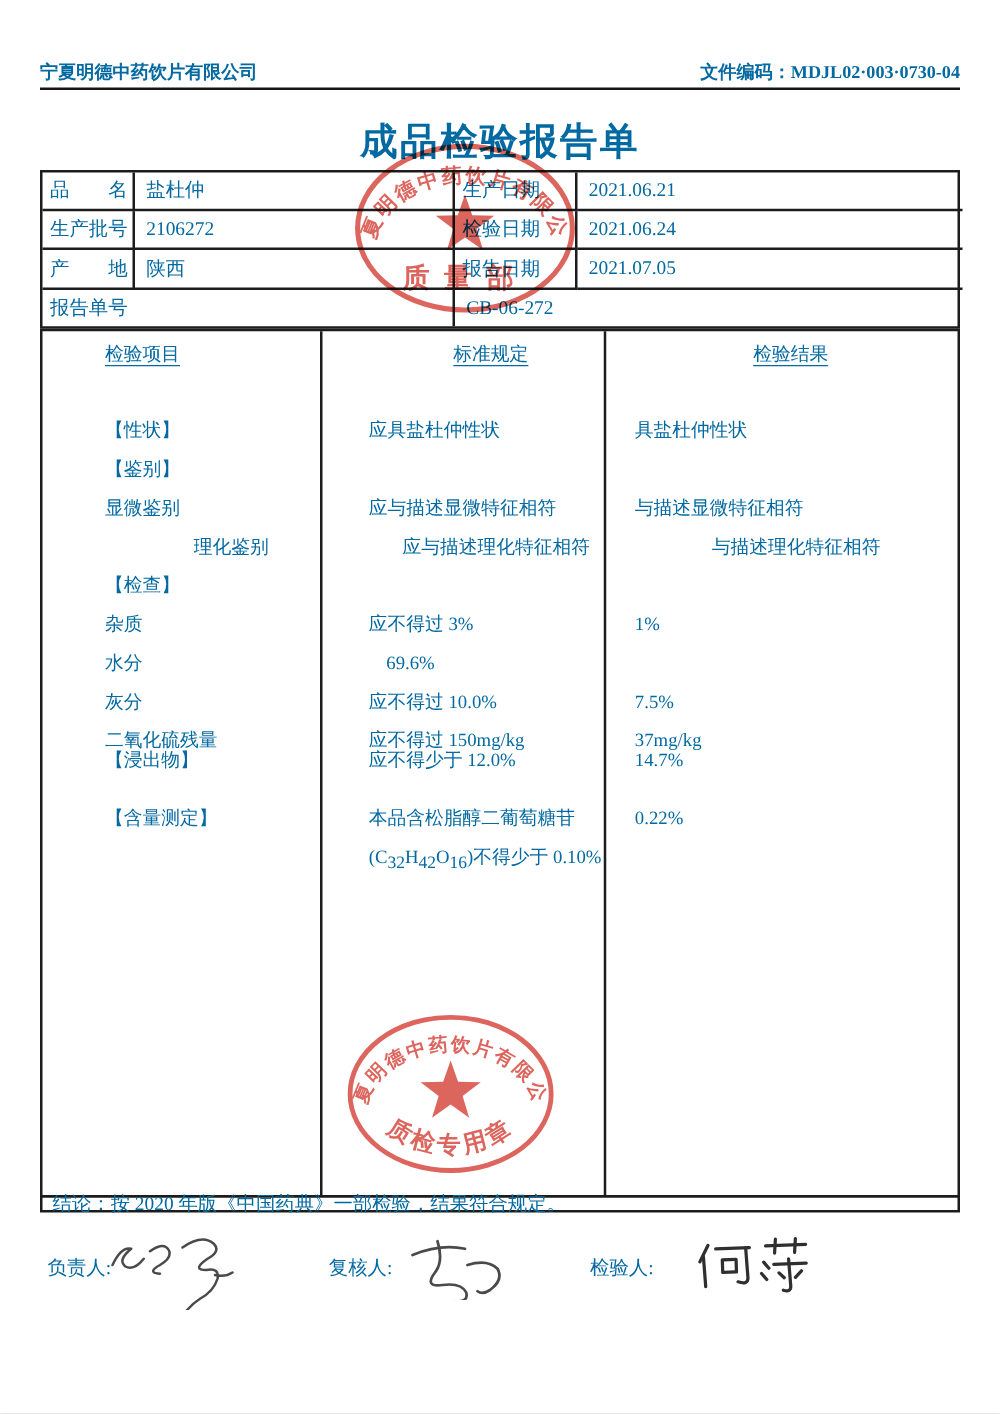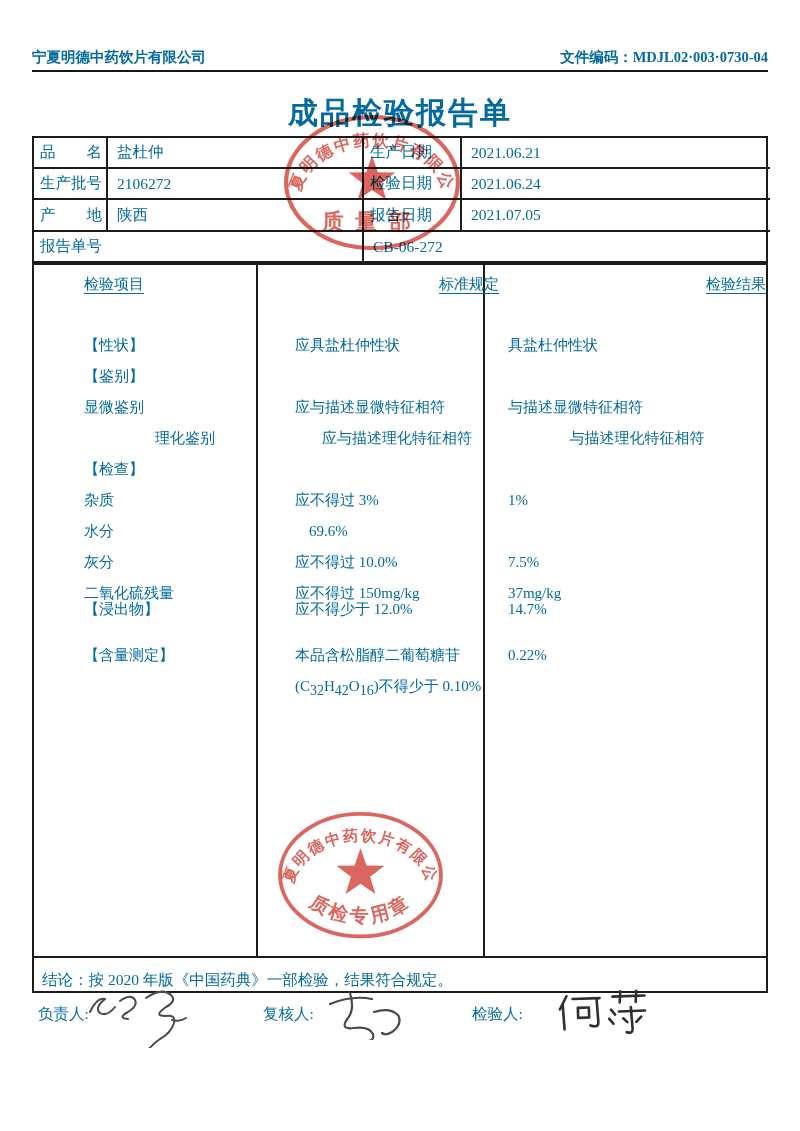--- a/index.html
+++ b/index.html
@@ -22,25 +22,25 @@
   .span2{grid-column:span 2;}
   
   .main-table{position:absolute;left:32px;top:263px;width:736px;height:695px;border:2px solid #1c1c1c;box-sizing:border-box;font-size:15px;}
   .vdiv{position:absolute;top:0;bottom:0;width:2px;background:#1c1c1c;}
   .vdiv.v1{left:222px;}
   .vdiv.v2{left:449px;}
   .trow{position:absolute;left:0;right:0;height:22px;line-height:22px;display:flex;white-space:nowrap;}
   .trow .c1{width:224px;padding-left:8px;box-sizing:border-box;margin-left:42px;}
   .trow .c2{width:227px;padding-left:9px;box-sizing:border-box;}
   .trow .c3{width:285px;padding-left:9px;box-sizing:border-box;}
-  .trow.thead .c2,.trow.thead .c3{padding-left:0;text-align:right;}
+  .trow.thead .c2,.trow.thead .c3{padding-left:0;text-align:center;}
   .thead span{text-decoration:underline;text-underline-offset:4px;}
   sub{font-size:14px;}
   
-  .conclusion-row{position:absolute;left:32px;top:956px;width:736px;height:37px;border:2px solid #1c1c1c;box-sizing:border-box;display:flex;align-items:flex-end;padding-left:8px;font-size:15.5px;}
+  .conclusion-row{position:absolute;left:32px;top:956px;width:736px;height:14px;border:2px solid #1c1c1c;box-sizing:border-box;display:flex;align-items:center;padding-left:8px;font-size:15.5px;}
   
   .sig-label{position:absolute;font-size:15.5px;}
   .sig-svg{position:absolute;}
   
   .stamp{position:absolute;mix-blend-mode:multiply;opacity:.88;}
   .stamp text{font-family:"Liberation Serif","DejaVu Serif",serif;font-weight:bold;}
 </style>
 </head>
 <body>
 

